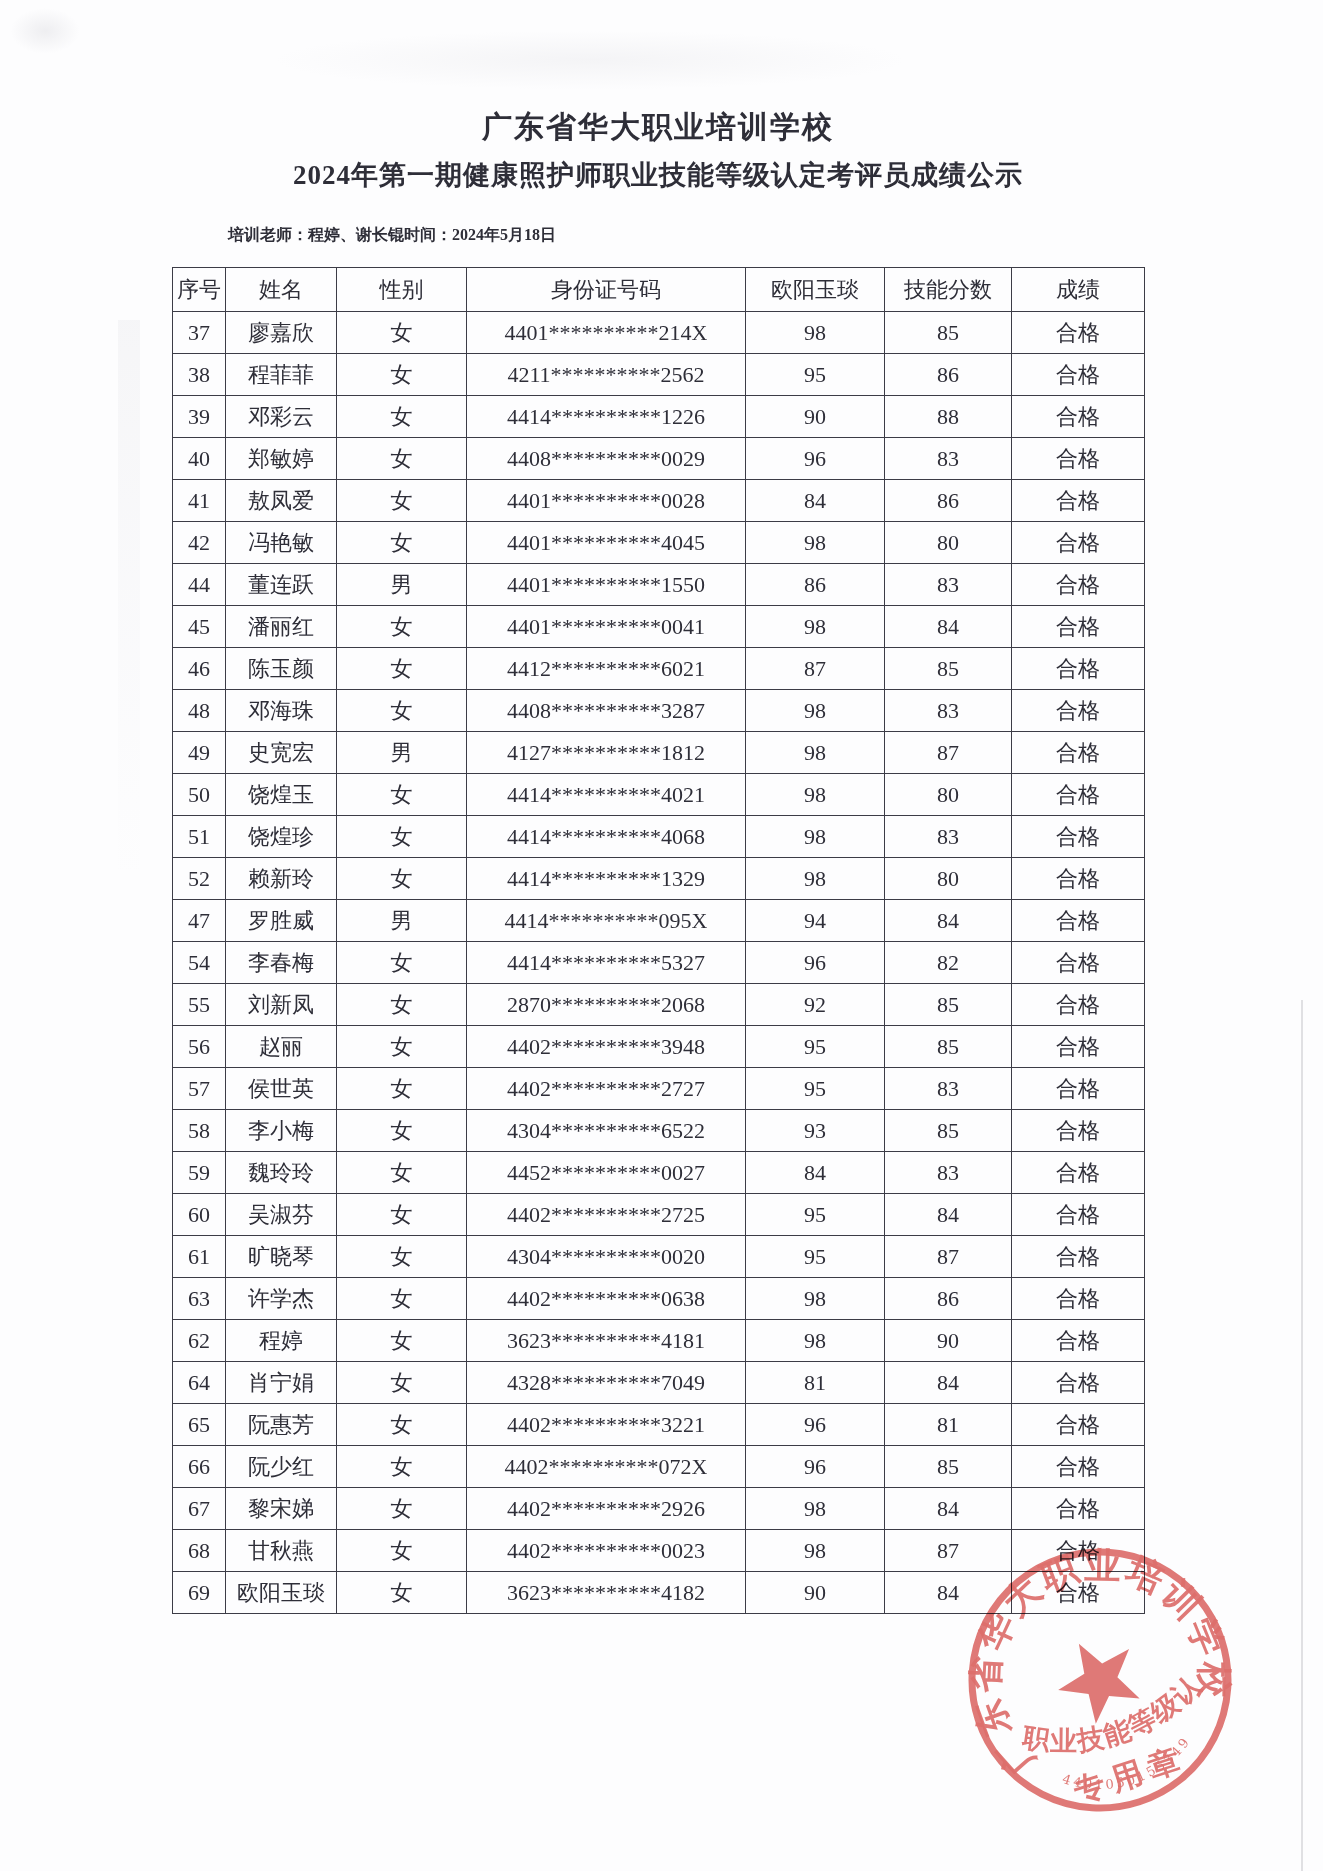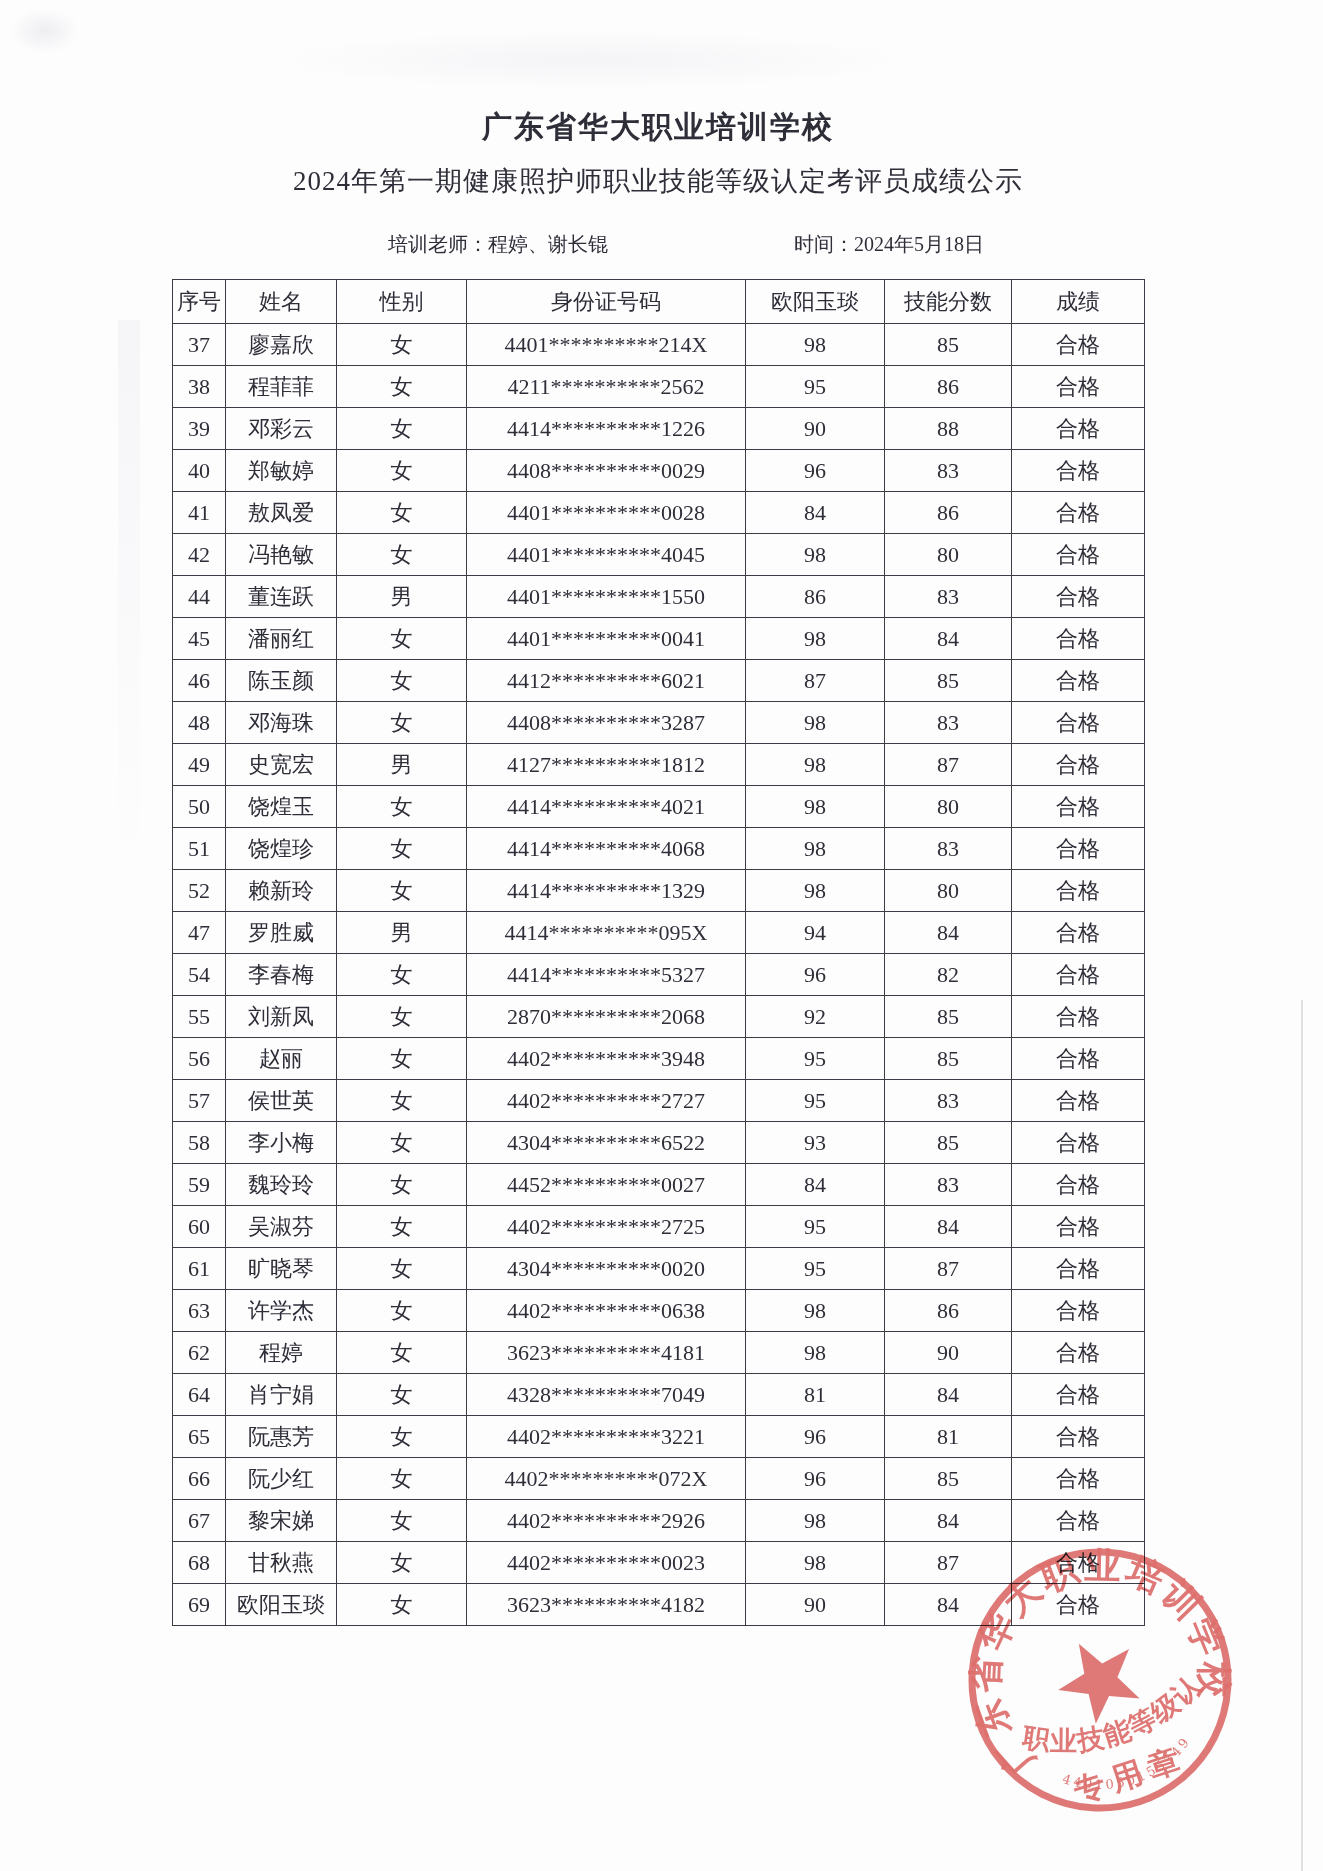--- a/index.html
+++ b/index.html
@@ -14,24 +14,24 @@
   .smudge-top{left:270px;top:30px;width:640px;height:60px;
     background:radial-gradient(ellipse at center,rgba(190,190,198,.14),rgba(190,190,198,0) 70%);}
   .smudge-left{left:118px;top:320px;width:22px;height:560px;
     background:linear-gradient(to bottom,rgba(180,180,190,.10),rgba(180,180,190,0));}
   .smudge-corner{left:10px;top:8px;width:70px;height:46px;
     background:radial-gradient(ellipse at center,rgba(170,170,180,.18),rgba(170,170,180,0) 70%);}
   .edge-line{left:1301px;top:1000px;width:2px;height:871px;background:#bcbcc4;opacity:.45;}
 
   .content{position:absolute;left:172px;top:108px;width:972px;}
   .title{font-size:30px;font-weight:bold;text-align:center;letter-spacing:2px;line-height:38px;}
-  .subtitle{font-size:27px;font-weight:normal;text-align:center;letter-spacing:1px;line-height:36px;margin-top:17px;}
-  .meta{display:flex;margin-top:32px;font-size:20px;font-weight:normal;justify-content:center;}
+  .subtitle{font-size:27px;font-weight:bold;text-align:center;letter-spacing:1px;line-height:36px;margin-top:11px;}
+  .meta{display:flex;margin-top:32px;font-size:16px;font-weight:bold;}
   .meta .trainer{margin-left:56px;}
-  .meta .time{margin-left:186px;}
+  .meta .time{}
 
   table.scores{
     margin-top:21px;width:972px;border-collapse:collapse;table-layout:fixed;
     font-size:22px;
   }
   table.scores th,table.scores td{
     border:1.6px solid #3c3c46;text-align:center;vertical-align:middle;
     padding:0;height:41px;font-weight:normal;overflow:hidden;white-space:nowrap;
   }
   table.scores thead th{height:43px;}

